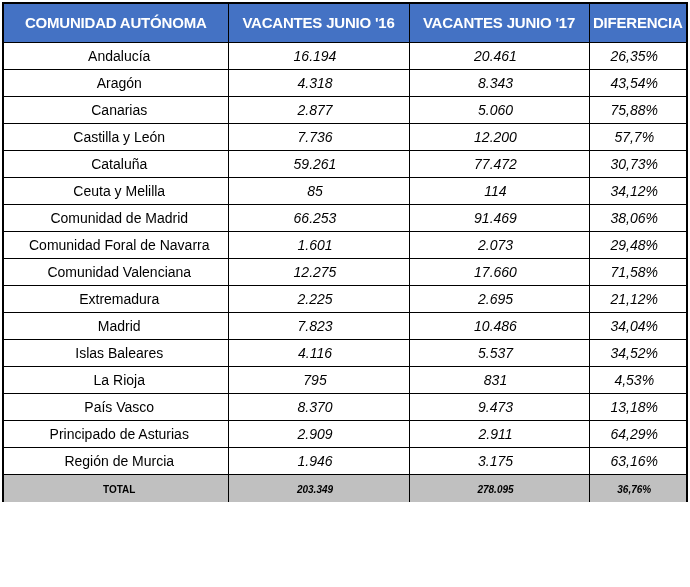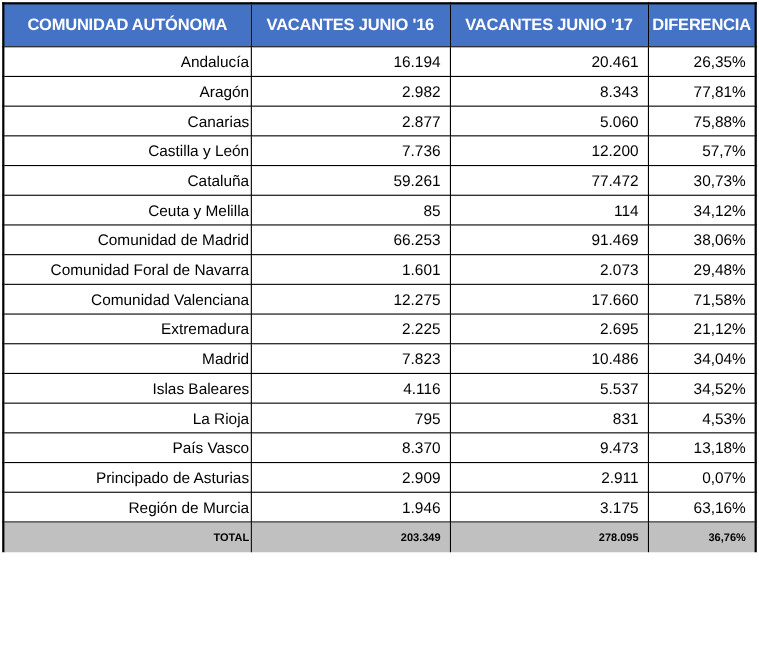--- a/index.html
+++ b/index.html
@@ -39,26 +39,27 @@
     padding: 0 2px;
   }
   tbody td {
     background: var(--row-bg, #ffffff);
     color: #000000;
     height: 27px;
     font-size: 14px;
     font-weight: normal;
   }
   td.name, tfoot td.name {
-    text-align: right;
+    text-align: center;
     padding-left: 8px;
   }
   td.num, tfoot td.num {
-    text-align: right;
+    text-align: center;
     padding-right: 8px;
+    font-style: italic;
   }
   tfoot td {
     background: var(--total-bg, #C0C0C0);
     color: #000000;
     height: 31px;
     font-size: 10px;
     font-weight: bold;
   }
 </style>
 </head>
@@ -82,23 +83,23 @@
     </thead>
     <tbody id="rows-body">
         <tr>
           <td class="name">Andalucía</td>
           <td class="num">16.194</td>
           <td class="num">20.461</td>
           <td class="num">26,35%</td>
         </tr>
         <tr>
           <td class="name">Aragón</td>
-          <td class="num">2.982</td>
+          <td class="num">4.318</td>
           <td class="num">8.343</td>
-          <td class="num">77,81%</td>
+          <td class="num">43,54%</td>
         </tr>
         <tr>
           <td class="name">Canarias</td>
           <td class="num">2.877</td>
           <td class="num">5.060</td>
           <td class="num">75,88%</td>
         </tr>
         <tr>
           <td class="name">Castilla y León</td>
           <td class="num">7.736</td>
@@ -162,21 +163,21 @@
         <tr>
           <td class="name">País Vasco</td>
           <td class="num">8.370</td>
           <td class="num">9.473</td>
           <td class="num">13,18%</td>
         </tr>
         <tr>
           <td class="name">Principado de Asturias</td>
           <td class="num">2.909</td>
           <td class="num">2.911</td>
-          <td class="num">0,07%</td>
+          <td class="num">64,29%</td>
         </tr>
         <tr>
           <td class="name">Región de Murcia</td>
           <td class="num">1.946</td>
           <td class="num">3.175</td>
           <td class="num">63,16%</td>
         </tr>
       </tbody>
     <tfoot>
       <tr>

